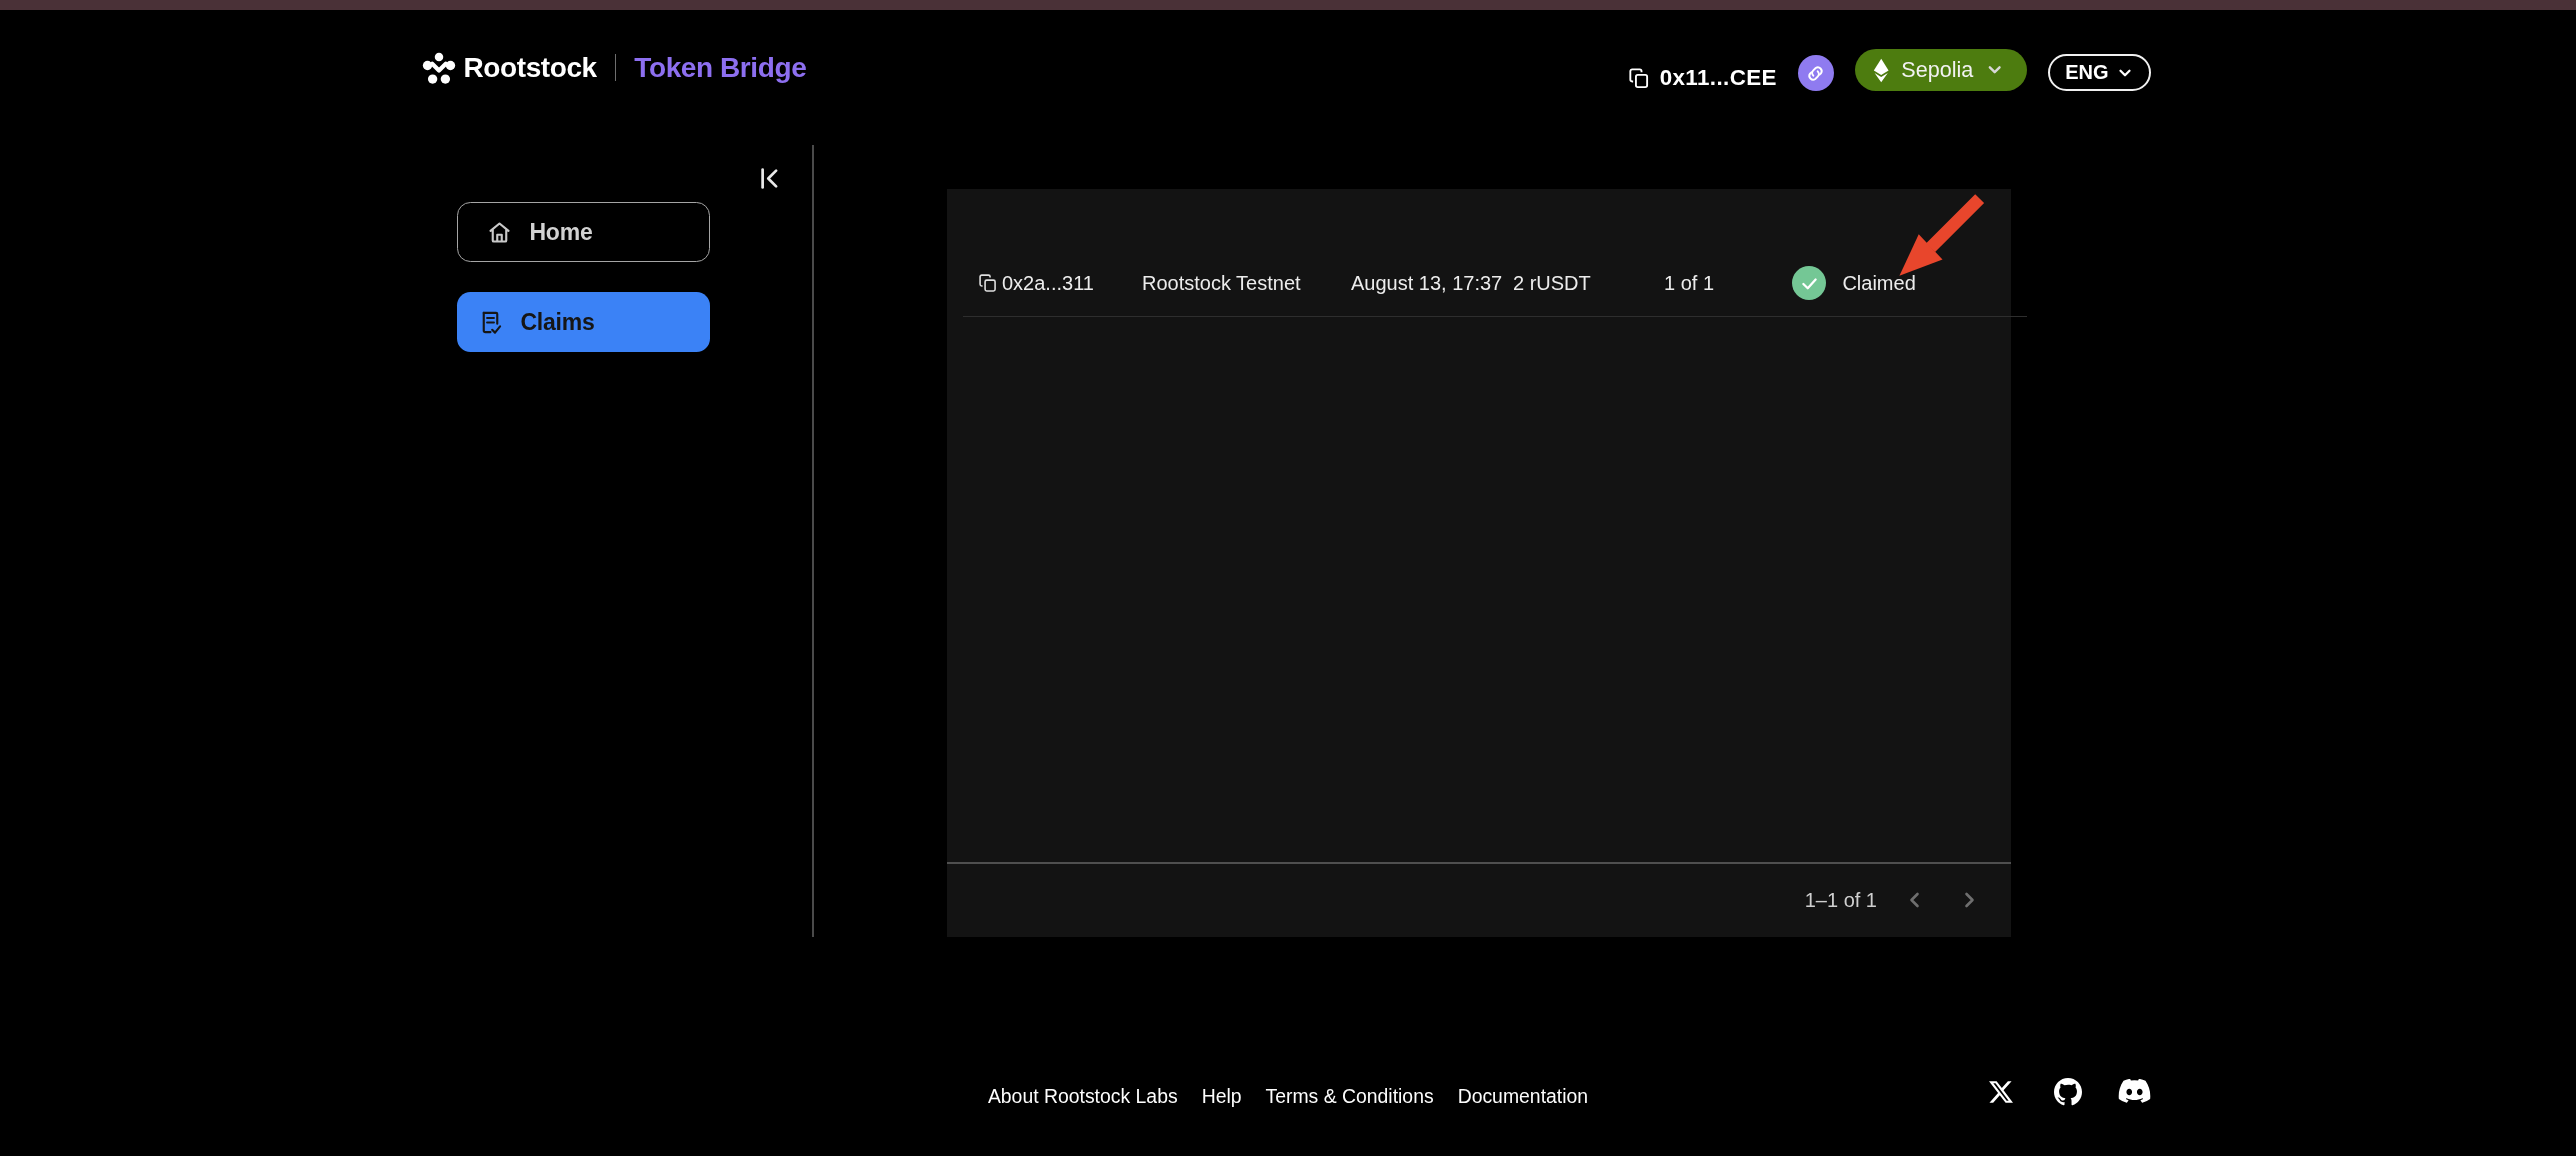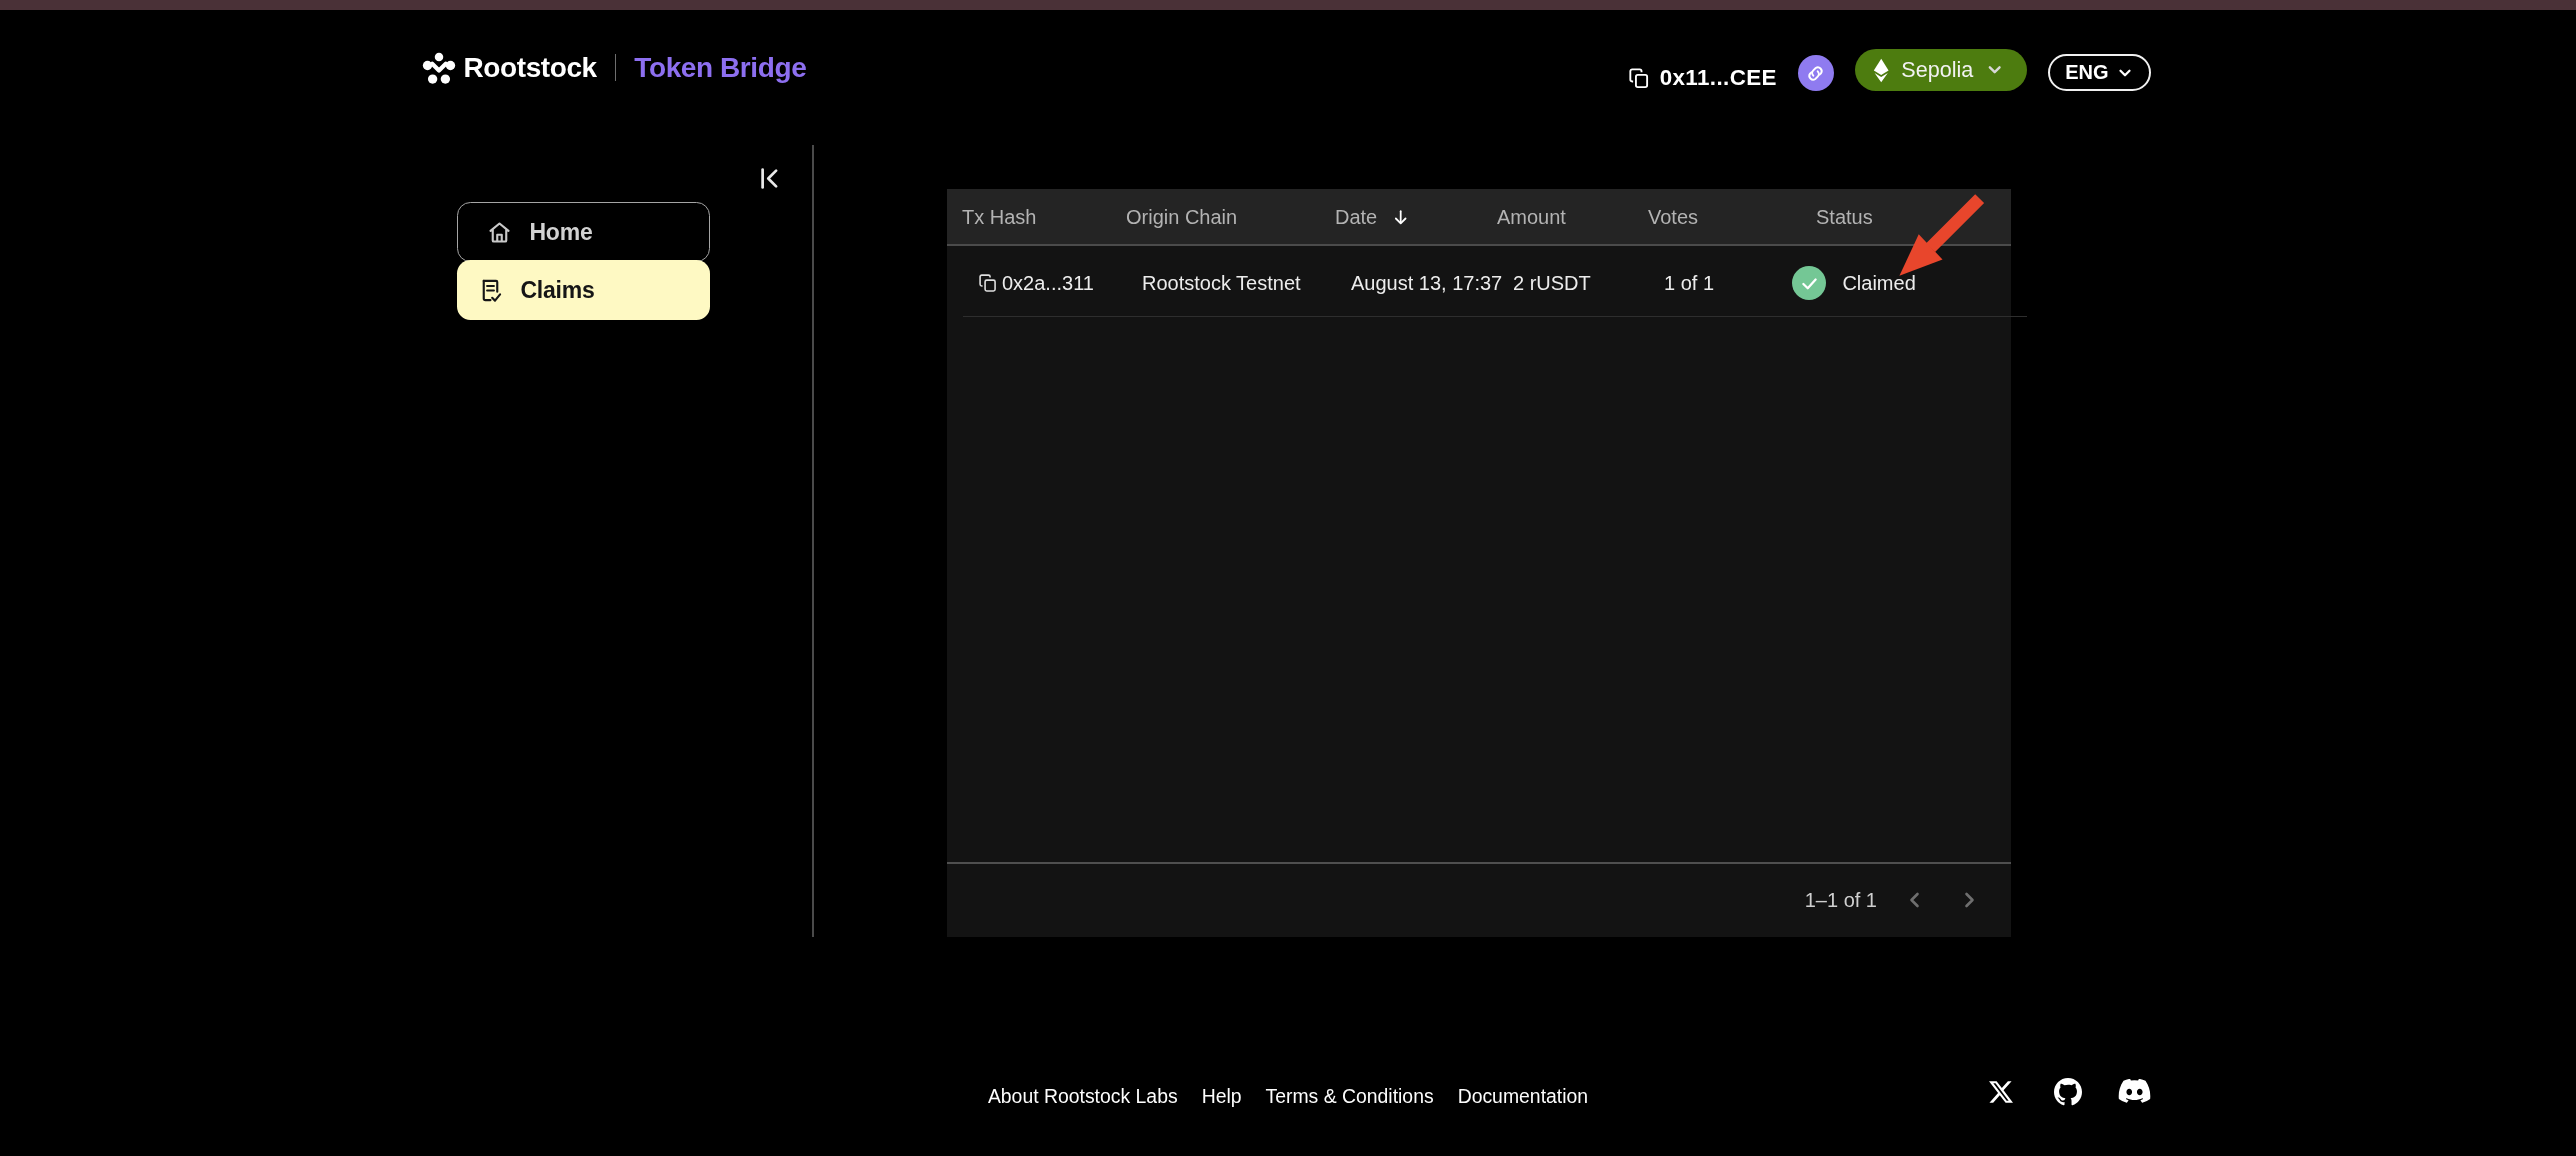--- a/index.html
+++ b/index.html
@@ -25,21 +25,21 @@
   .net-label { color:#f2f2f2; font-size:21.6px; font-weight:500; }
   .lang-pill { height:37px; border:2.2px solid #f0f0f0; border-radius:19.4px; display:flex; align-items:center; padding:0 15px; gap:7.5px; cursor:pointer; }
   .lang-label { color:#fff; font-size:20px; font-weight:600; }
 
   
   .collapse-btn { position:absolute; left:757px; top:165px; width:27px; height:27px; cursor:pointer; }
   .side-divider { position:absolute; left:812px; top:145px; width:1.5px; height:792px; background:#4a4a4a; }
   .nav-btn { position:absolute; left:457px; width:253px; height:60px; border-radius:13.4px; display:flex; align-items:center; padding-left:28px; gap:16.4px; cursor:pointer; }
   .nav-home { top:202px; border:1.5px solid #a5a5a5; background:transparent; }
   .nav-home .nav-label { color:#d2d2d2; }
-  .nav-claims { top:260px; background:#fef9c3;padding-left:20px; }
+  .nav-claims { top:292px; background:#3b82f6;padding-left:20px; }
   .nav-claims .nav-label { color:#161616; }
   .nav-label { font-size:23px; font-weight:700; letter-spacing:-0.2px; }
 
   
   .table-card { position:absolute; left:947px; top:189px; width:1064px; height:748px; background:#131313; }
   .t-head { position:absolute; left:0; top:0; width:1064px; height:57px; background:#242424; border-bottom:2.2px solid #4b4b4b; }
   .t-head .th { position:absolute; top:0; height:57px; display:flex; align-items:center; color:#b3b3b3; font-size:20px; font-weight:500; }
   .t-row { position:absolute; left:16px; top:60px; width:1064px; height:68px; border-bottom:1.5px solid #2e2e2e; }
   .t-row .td { position:absolute; top:0; height:68px; display:flex; align-items:center; color:#ececec; font-size:20px; font-weight:400; }
   .c1 { left:15px; }  .c1t { left:39px; }
@@ -142,36 +142,20 @@
       <path d="M6 3.5 H17 a1 1 0 0 1 1 1 V13" fill="none" stroke="#161616" stroke-width="1.9" stroke-linecap="round"></path>
       <path d="M6 3.5 V19 a1.5 1.5 0 0 0 1.5 1.5 H12" fill="none" stroke="#161616" stroke-width="1.9" stroke-linecap="round"></path>
       <line x1="9" y1="8" x2="15" y2="8" stroke="#161616" stroke-width="1.9" stroke-linecap="round"></line>
       <line x1="9" y1="12" x2="15" y2="12" stroke="#161616" stroke-width="1.9" stroke-linecap="round"></line>
       <polyline points="13.5,18.5 16,21 20.5,15.5" fill="none" stroke="#161616" stroke-width="1.9" stroke-linecap="round" stroke-linejoin="round"></polyline>
     </svg>
     <span class="nav-label">Claims</span>
   </div>
 
   <div class="table-card">
-    <div class="t-head">
-      <div class="th c1">Tx Hash</div>
-      <div class="th c2">Origin Chain</div>
-      <div class="th c3">
-        <span>Date</span>
-        <span class="sort-icon">
-          <svg width="19.4" height="19.4" viewBox="0 0 24 24">
-            <line x1="12" y1="4" x2="12" y2="18" stroke="#fff" stroke-width="2.2" stroke-linecap="round"></line>
-            <polyline points="6,13 12,19 18,13" fill="none" stroke="#fff" stroke-width="2.2" stroke-linecap="round" stroke-linejoin="round"></polyline>
-          </svg>
-        </span>
-      </div>
-      <div class="th c4">Amount</div>
-      <div class="th c5">Votes</div>
-      <div class="th c6">Status</div>
-    </div>
 
     <div class="t-row">
       <div class="td c1">
         <svg width="20" height="20" viewBox="0 0 24 24">
           <rect x="8.5" y="8.5" width="12" height="13" rx="2" fill="none" stroke="#e0e0e0" stroke-width="1.9"></rect>
           <path d="M5.5 15.5H4.5a2 2 0 0 1-2-2v-9a2 2 0 0 1 2-2h8a2 2 0 0 1 2 2v1" fill="none" stroke="#e0e0e0" stroke-width="1.9"></path>
         </svg>
       </div>
       <div class="td c1t">0x2a...311</div>
       <div class="td c2">Rootstock Testnet</div>

